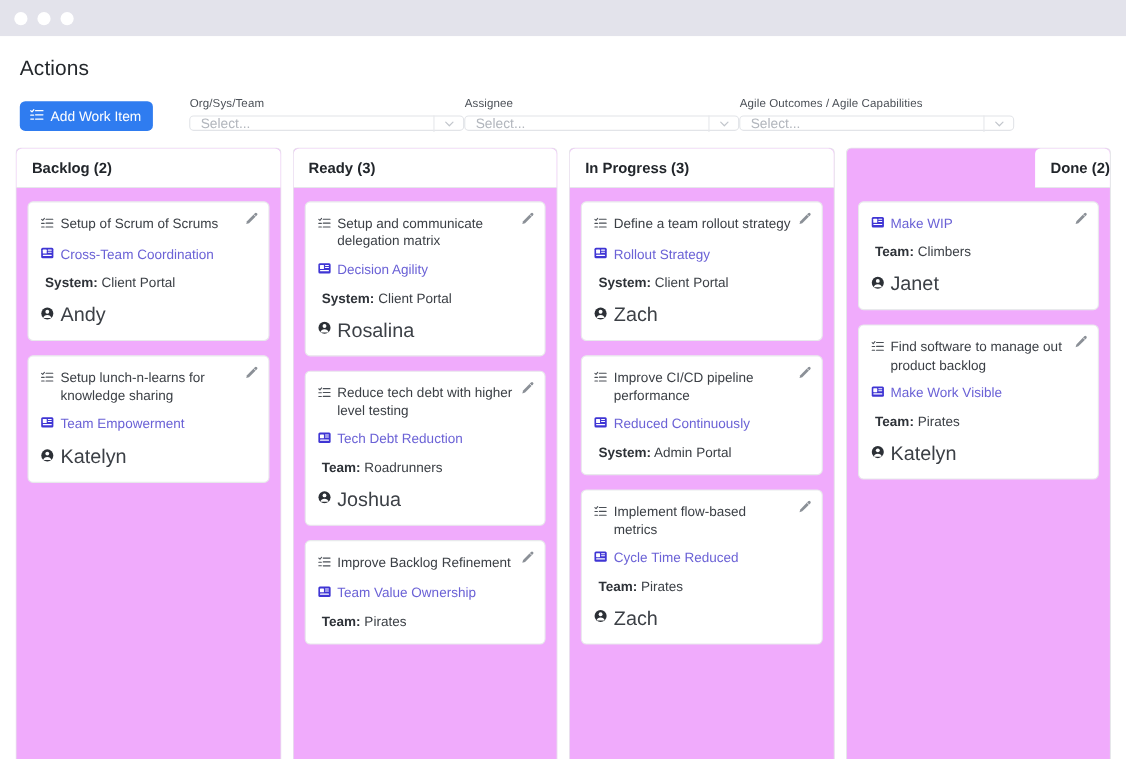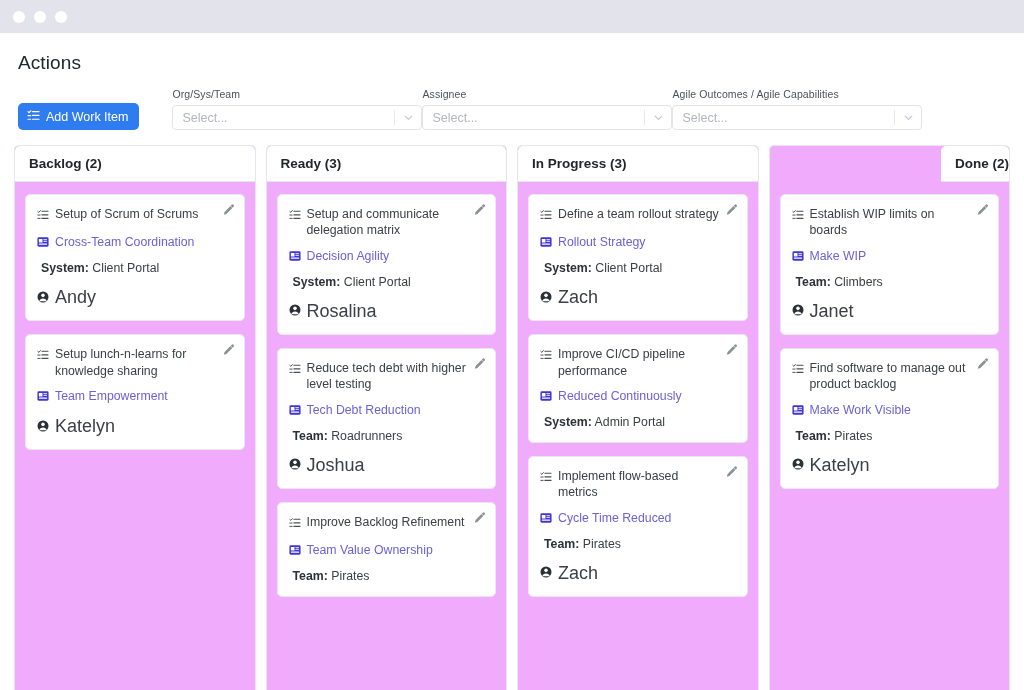--- a/index.html
+++ b/index.html
@@ -42,21 +42,21 @@
   .filters { display: flex; gap: 0; margin-left: 33px; flex: 1 1 auto; }
   .filter { width: 250px; margin-right: 0; }
   .filter + .filter { margin-left: 0; }
   .filters .filter:nth-child(1) { margin-left: 0; }
   .filters .filter:nth-child(2) { margin-left: 0; }
   .filter-label {
     font-size: 10.5px; color: #4c5158; margin-bottom: 5px; letter-spacing: .1px;
     white-space: nowrap;
   }
   .select {
-    height: 25px; background: #ffffff; border: 1px solid #e2e4e8; border-radius: 4px;
+    height: 14px; background: #ffffff; border: 1px solid #e2e4e8; border-radius: 4px;
     display: flex; align-items: center; position: relative; cursor: pointer;
   }
   .select-value {
     font-size: 12.5px; color: #b2b6bd; padding-left: 9px; flex: 1 1 auto;
     overflow: hidden; white-space: nowrap;
   }
   .select-sep { width: 1px; height: 15px; background: #e6e8ec; }
   .select-arrow {
     width: 26px; display: flex; align-items: center; justify-content: center;
   }
@@ -468,28 +468,20 @@
         <div class="column">
           <div class="col-head">
             <div class="col-title">Done (2)</div>
           </div>
           <div class="col-body">
             <div class="card">
               <span class="edit-btn"><svg width="15" height="15" viewBox="0 0 16 16" fill="none">
                   <path d="M11.4 1.9a1.4 1.4 0 0 1 2 2L5.7 11.6l-2.7.8.8-2.7z" fill="#8b9097"></path>
                   <path d="M10.2 3.1l2.1 2.1" stroke="#ffffff" stroke-width="0.8"></path>
                 </svg></span>
-              <div class="row">
-                <span class="ico ico-list"><svg width="12" height="12" viewBox="0 0 16 16" fill="none">
-                    <path d="M1.1 3.2 2.5 4.5 4.5 2.1" stroke="#4a4f56" stroke-width="1.3" stroke-linecap="round" stroke-linejoin="round"></path>
-                    <path d="M1.1 8.1h3.1M1.1 12.5h3.1" stroke="#4a4f56" stroke-width="1.3" stroke-linecap="round"></path>
-                    <path d="M6.5 3.1h8.2M6.5 7.8h8.2M6.5 12.5h8.2" stroke="#4a4f56" stroke-width="1.4" stroke-linecap="round"></path>
-                  </svg></span>
-                <span class="card-title">Establish WIP limits on boards</span>
-              </div>
               <div class="row cap-row">
                 <span class="ico ico-badge"><svg width="12" height="12" viewBox="0 0 14 14">
                     <rect x="0.5" y="1.5" width="13" height="11" rx="1.6" fill="#3f35d4"></rect>
                     <rect x="2.2" y="3.4" width="4.2" height="4.2" rx="0.6" fill="#ffffff"></rect>
                     <rect x="7.4" y="3.4" width="4.4" height="1.1" rx="0.5" fill="#ffffff"></rect>
                     <rect x="7.4" y="5.6" width="4.4" height="1.1" rx="0.5" fill="#ffffff"></rect>
                     <rect x="2.2" y="8.8" width="9.6" height="1.3" rx="0.6" fill="#ffffff"></rect>
                   </svg></span>
                 <span class="cap-link">Make WIP</span>
               </div>

